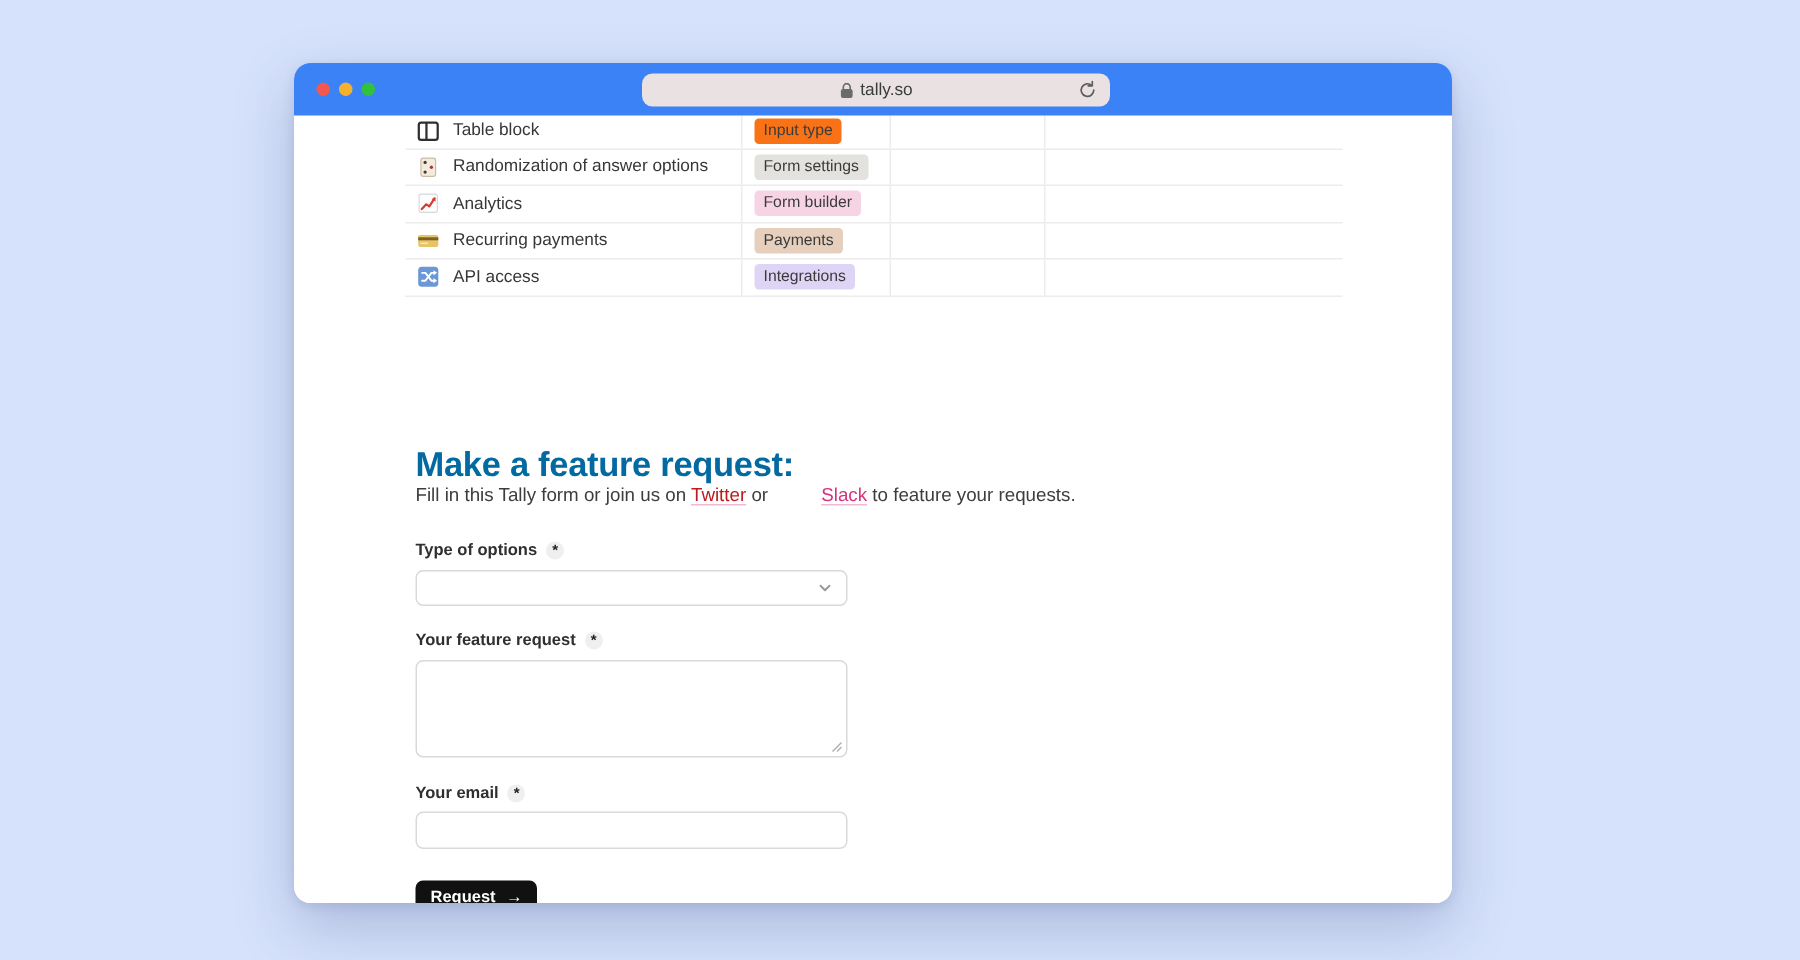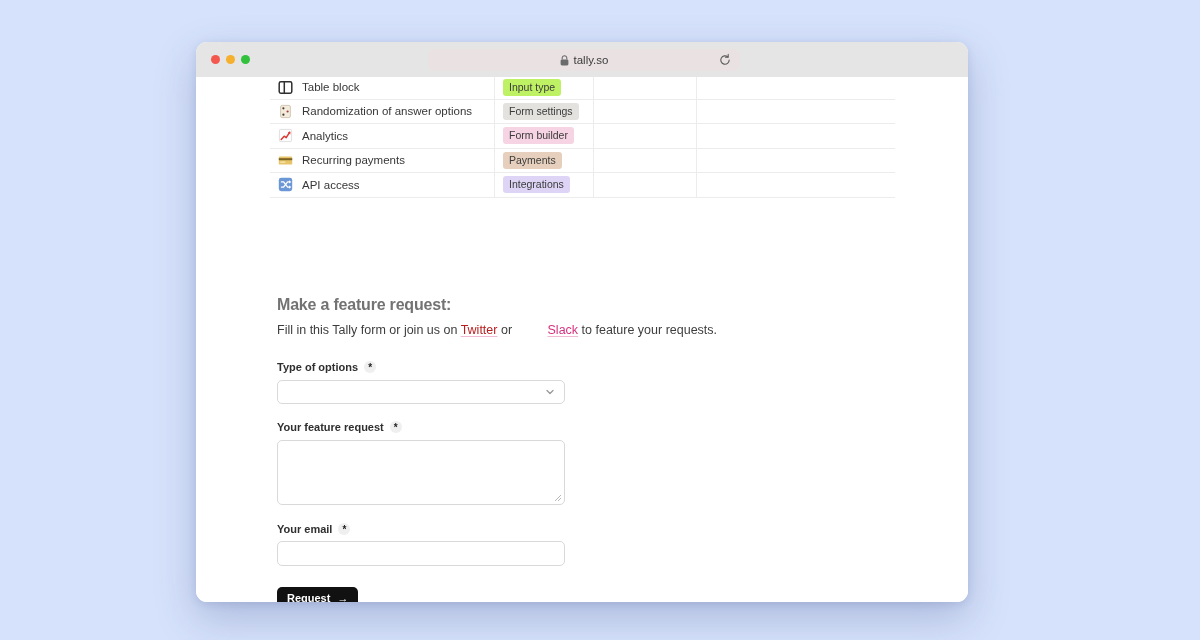--- a/index.html
+++ b/index.html
@@ -45,21 +45,21 @@
   .fcell.c2{padding-left:8px;border-right:1px solid #ececec;}
   .fcell.c3{border-right:1px solid #ececec;}
   .badge{
     font-size:10.5px;color:#3b3b3b;padding:2px 6px;border-radius:3px;
     line-height:1.2;white-space:nowrap;
   }
   .ricon{width:15px;height:15px;flex:0 0 auto;display:flex;align-items:center;justify-content:center;}
   
   .heading{
     position:absolute;left:81px;top:219px;
-    font-size:16px;font-weight:800;color:#737373;letter-spacing:-.2px;
+    font-size:23px;font-weight:800;color:#0369a1;letter-spacing:-.2px;
   }
   .subtitle{position:absolute;left:81px;top:246px;font-size:12.5px;color:#3d3d3d;}
   .subtitle a{color:#d6317f;text-decoration:underline;text-decoration-color:#f0b9d4;text-underline-offset:2px;cursor:pointer;}
   .flabel{
     position:absolute;font-size:11px;font-weight:700;color:#2f2f2f;
     display:flex;align-items:center;gap:6px;
   }
   .req{
     width:12px;height:12px;border-radius:50%;background:#efefef;
     display:inline-flex;align-items:center;justify-content:center;
@@ -80,21 +80,21 @@
     font-family:"Liberation Sans", sans-serif;
     font-size:11px;font-weight:700;padding:0 10px;
     display:flex;align-items:center;gap:7px;cursor:pointer;
   }
 </style>
 </head>
 <body style="background: rgb(214, 226, 251);">
 
 <div class="window">
 
-  <div class="titlebar" style="background: #e5e5e5; padding-left: 48px;">
+  <div class="titlebar" style="background: #3b82f6; padding-left: 48px;">
     <div class="traffic">
       <span style="background: rgb(244, 87, 78);"></span>
       <span style="background: rgb(245, 176, 46);"></span>
       <span style="background: rgb(49, 193, 60);"></span>
     </div>
     <div class="urlbar" style="background: rgb(234, 225, 226);">
       <svg class="lock" viewBox="0 0 9 11" fill="none">
         <rect x="0.6" y="4.4" width="7.8" height="6" rx="1.4" fill="currentColor"></rect>
         <path d="M2.2 4.4V3.1a2.3 2.3 0 1 1 4.6 0v1.3" stroke="currentColor" stroke-width="1.1" fill="none"></path>
       </svg>
@@ -114,21 +114,21 @@
         <div class="fcell c1">
           <span class="ricon">
             <svg viewBox="0 0 15 15" width="15" height="15" fill="none">
               <rect x="1.2" y="1.8" width="12.6" height="11.4" rx="1.6" stroke="#2f2f2f" stroke-width="1.5"></rect>
               <line x1="6.3" y1="1.8" x2="6.3" y2="13.2" stroke="#2f2f2f" stroke-width="1.5"></line>
             </svg>
           </span>
           <span>Table block</span>
         </div>
         <div class="fcell c2">
-          <span class="badge" style="background: #bef264;">Input type</span>
+          <span class="badge" style="background: #f97316;">Input type</span>
         </div>
         <div class="fcell c3"></div>
         <div class="fcell c4"></div>
       </div>
 
       <div class="frow">
         <div class="fcell c1">
           <span class="ricon">
             <svg viewBox="0 0 15 15" width="15" height="15">
               <rect x="2.6" y="1.4" width="9.8" height="12.2" rx="1.6" fill="#f3ecdd" stroke="#c9bda6" stroke-width="0.8"></rect>

